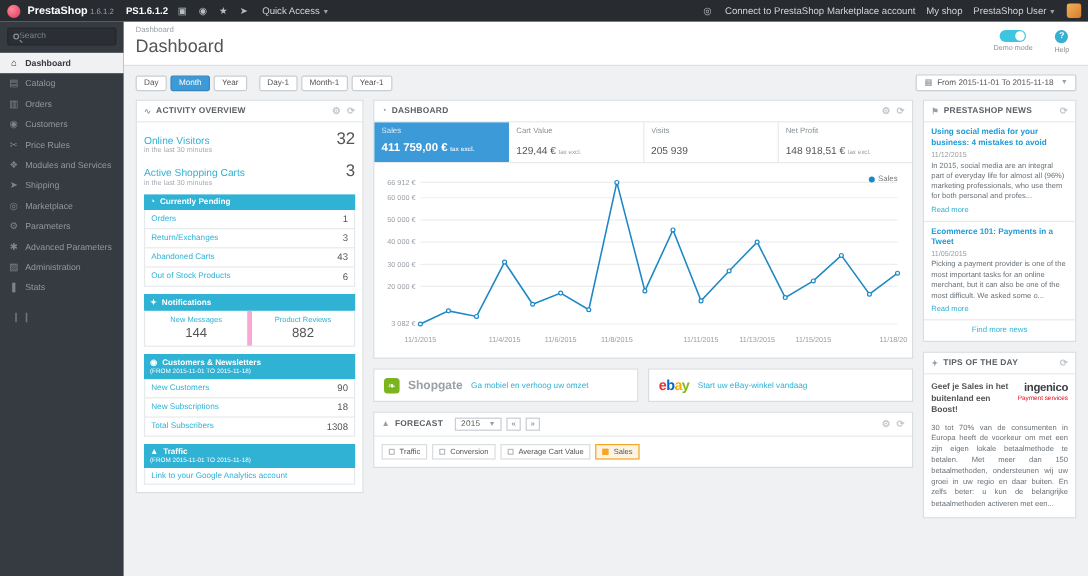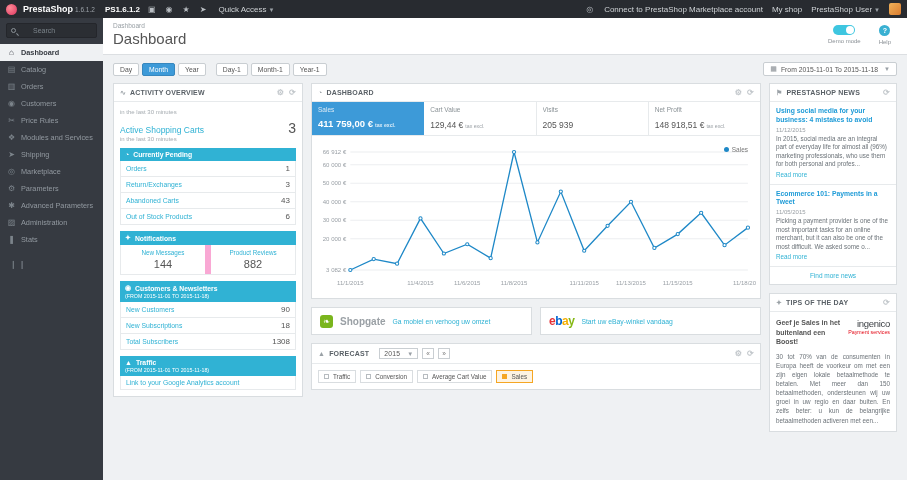--- a/index.html
+++ b/index.html
@@ -15,21 +15,21 @@
   .shop-name{font-weight:bold;color:#fff;margin-left:4px}
   .tb-icon{color:#b8bdc2;font-size:8px;padding:0 2px;cursor:pointer}
   .quick-access{color:#cfd3d6;margin-left:4px;cursor:pointer}
   .caret{font-size:6px;color:#9aa0a6;margin-left:2px}
   .tb-right{margin-left:auto;display:flex;align-items:center;gap:9px}
   .tb-link{color:#cfd3d6;white-space:nowrap;cursor:pointer}
   .avatar{width:12px;height:12px;background:linear-gradient(135deg,#f0b25a,#d97b2e);border-radius:2px}
 
   
   .sidebar{position:absolute;left:0;top:18px;bottom:0;width:103px;background:#363a41;z-index:4}
-  .search-wrap{margin:5px 6px 6px;background:#2b2e33;border-radius:2px;display:flex;align-items:center;padding:3px 4px;gap:17px;border:1px solid #24262b}
+  .search-wrap{margin:5px 6px 6px;background:#2b2e33;border-radius:2px;display:flex;align-items:center;padding:3px 4px;gap:0;border:1px solid #24262b}
   .mag{width:5px;height:5px;border:1px solid #8a9197;border-radius:50%;position:relative;flex:0 0 auto}
   .mag::after{content:"";position:absolute;width:3px;height:1px;background:#8a9197;transform:rotate(45deg);left:4px;top:5px}
   .search-input{background:transparent;border:0;color:#cfd3d6;font-size:7px;width:100%;outline:none}
   .search-input::placeholder{color:#7c848b}
   .nav-item{display:flex;align-items:center;gap:5px;padding:0 7px;height:17px;color:#9299a0;font-size:7.3px;cursor:pointer;white-space:nowrap}
   .nav-item .ic{width:9px;text-align:center;font-size:8px;color:#7c848b;flex:0 0 auto}
   .nav-item.active{background:#eff1f3;color:#363a41;font-weight:bold}
   .nav-item.active .ic{color:#363a41}
   .collapse-ctl{margin:12px 0 0 10px;color:#6d747b;font-size:8px;letter-spacing:2px;cursor:pointer}
 
@@ -69,21 +69,21 @@
   .metric-sub{font-size:6px;color:#a5abb0;margin:1px 0 6px}
   .sec-hd{background:#30b2d4;color:#fff;font-size:6.8px;font-weight:bold;padding:3px 5px;margin-top:6px}
   .sec-hd .row1{display:flex;align-items:center;gap:4px}
   .sec-hd .whi{font-size:7px}
   .sec-hd .sub{font-weight:normal;font-size:5.3px;display:block;margin-top:1px}
   .act-row{display:flex;justify-content:space-between;align-items:center;border:1px solid #e7eaec;border-top:0;padding:3px 5px;font-size:6.8px}
   .act-row a{color:#30b2d4}
   .act-row .rv{color:#555;font-size:8px}
   .notif-cells{display:flex;border:1px solid #e7eaec;border-top:0}
   .ncell{flex:1;text-align:center;padding:4px 2px;cursor:pointer}
-  .ncell + .ncell{border-left:6px solid #f9a8d4}
+  .ncell + .ncell{border-left:4px solid #f9a8d4}
   .ncell a{color:#30b2d4;font-size:6.3px;display:block}
   .ncell .nv{font-size:11px;color:#555;margin-top:2px}
 
   
   .kpi-row{display:flex;border-bottom:1px solid #e7eaec}
   .kpi{flex:1;padding:4px 6px 5px;border-right:1px solid #e7eaec;min-width:0;cursor:pointer}
   .kpi:last-child{border-right:0}
   .kpi .kl{font-size:6.5px;color:#8a9296;white-space:nowrap;overflow:hidden}
   .kpi .kv{font-size:8.5px;color:#555;margin-top:7px;white-space:nowrap}
   .kpi.active{background:#3d9ad8;border-color:#3d9ad8}
@@ -121,21 +121,21 @@
   .news-date{font-size:6px;color:#9aa0a5;margin:2px 0}
   .news-ex{font-size:6.3px;color:#6b7278;line-height:1.35}
   .read-more{color:#30b2d4;font-size:6.3px}
   .news-foot{text-align:center;padding:5px;font-size:6.5px}
   .news-foot a{color:#30b2d4}
   .tips{margin-top:8px}
   .tips-body{padding:6px}
   .tips-head{display:flex;justify-content:space-between;gap:5px}
   .tips-heading{font-size:7px;font-weight:bold;color:#555;line-height:1.35;flex:1}
   .ing{text-align:right;flex:0 0 auto}
-  .ing-name{font-size:9.5px;font-weight:normal;color:#3b3f44;letter-spacing:-.3px}
+  .ing-name{font-size:9.5px;font-weight:bold;color:#3b3f44;letter-spacing:-.3px}
   .ing-tag{font-size:5.3px;color:#e30613;line-height:1.2}
   .tips-text{font-size:6.3px;color:#6b7278;line-height:1.45;margin-top:5px;text-align:justify}
 </style>
 </head>
 <body>
 
 <div class="topbar">
   <span class="ps-logo"></span>
   <span class="brand"><span>PrestaShop</span><span class="ver">1.6.1.2</span></span>
   <span class="shop-name">PS1.6.1.2</span>
@@ -246,20 +246,24 @@
       <div class="panel">
         <div class="panel-hd">
           <span class="ph-ic">∿</span>
           <span>Activity overview</span>
           <span class="hd-tools">
               <span>⚙</span>
               <span>⟳</span>
             </span>
         </div>
         <div class="act-body">
+          <div class="metric">
+            <a>Online Visitors</a>
+            <span class="mv">32</span>
+          </div>
           <div class="metric-sub">in the last 30 minutes</div>
           <div class="metric">
             <a>Active Shopping Carts</a>
             <span class="mv">3</span>
           </div>
           <div class="metric-sub">in the last 30 minutes</div>
 
           <div class="sec-hd">
             <div class="row1">
                 <span class="whi">◔</span>

